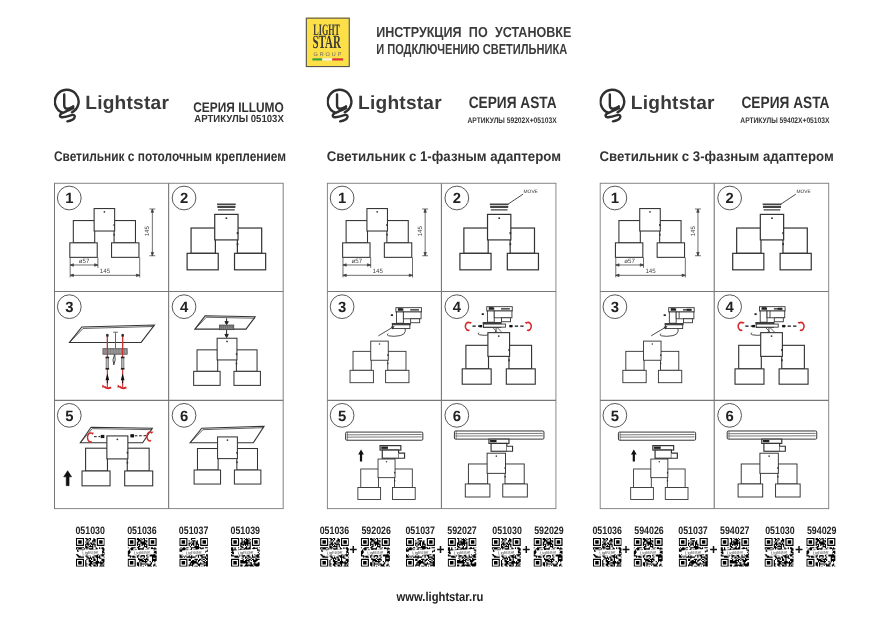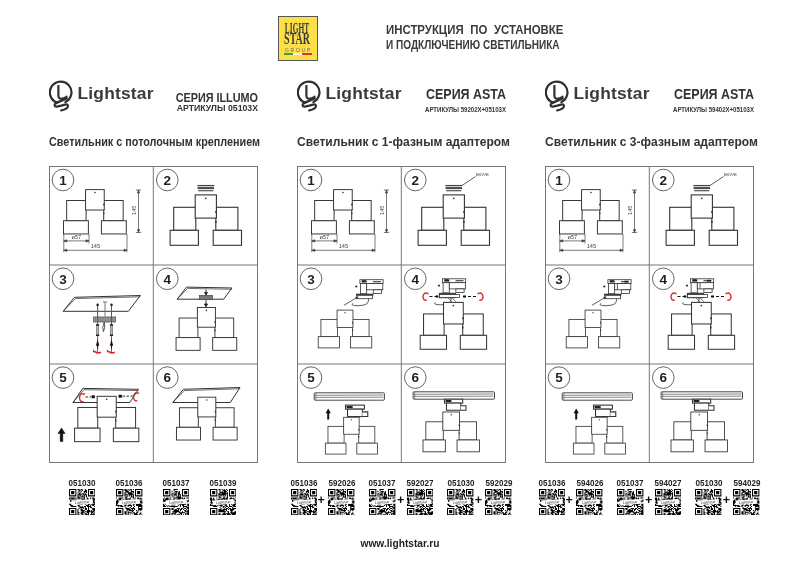--- a/index.html
+++ b/index.html
@@ -14,21 +14,21 @@
   <div class="abs" style="left:-15px;top:4.6px;width:66px;text-align:center;font-family:'Liberation Serif',serif;font-weight:bold;color:#3a3a3a;font-size:14.5px;line-height:14px;transform:scaleX(0.51);transform-origin:50% 0;">LIGHT</div>
   <div class="abs" style="left:-15px;top:14.6px;width:66px;text-align:center;font-family:'Liberation Serif',serif;font-weight:bold;color:#3a3a3a;font-size:17px;line-height:16px;transform:scaleX(0.585);transform-origin:50% 0;">STAR</div>
   <div class="abs" style="left:5.5px;top:30.3px;width:28px;text-align:center;font-size:5px;letter-spacing:1.75px;color:#666;">GROUP</div>
   <div class="abs" style="left:4.8px;top:36.5px;width:28px;height:2.2px;">
     <div class="abs" style="left:0;top:0;width:9.5px;height:2.2px;background:#3aa33a;"></div>
     <div class="abs" style="left:9.5px;top:0;width:9px;height:2.2px;background:#f2f2f2;"></div>
     <div class="abs" style="left:18.5px;top:0;width:9.5px;height:2.2px;background:#d93438;"></div>
   </div>
 </div>
 
-<div class="abs" style="left:342px;top:23px;width:260px;color:#3b3b3b;font-weight:bold;font-size:13.2px;line-height:14.7px;margin-left:44px;">
+<div class="abs" style="left:342px;top:23px;width:260px;color:#3b3b3b;font-weight:bold;font-size:13.2px;line-height:14.7px;">
   <span style="display:inline-block;word-spacing:4px;transform:scaleX(0.865);transform-origin:0 0;white-space:nowrap;">ИНСТРУКЦИЯ ПО УСТАНОВКЕ</span><br>
   <span style="display:inline-block;transform:scaleX(0.762);transform-origin:0 0;white-space:nowrap;">И ПОДКЛЮЧЕНИЮ СВЕТИЛЬНИКА</span>
 </div>
 
 <svg width="0" height="0" style="position:absolute">
 <defs>
 <g id="fix" stroke="#333" stroke-width="1.1" fill="#fff">
           <rect x="-32.1" y="12.4" width="22.1" height="23"></rect>
           <rect x="-35.7" y="35.4" width="28.3" height="15"></rect>
           <rect x="10" y="12.4" width="22.1" height="23"></rect>

